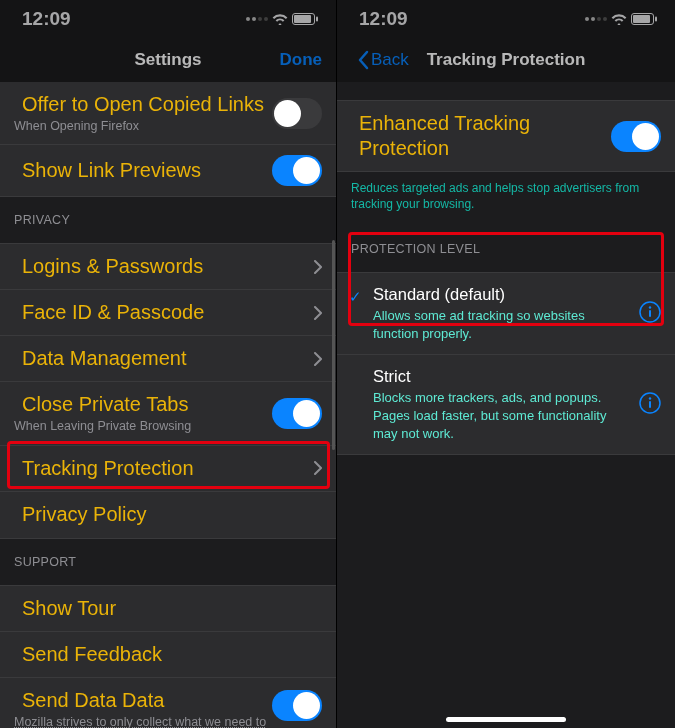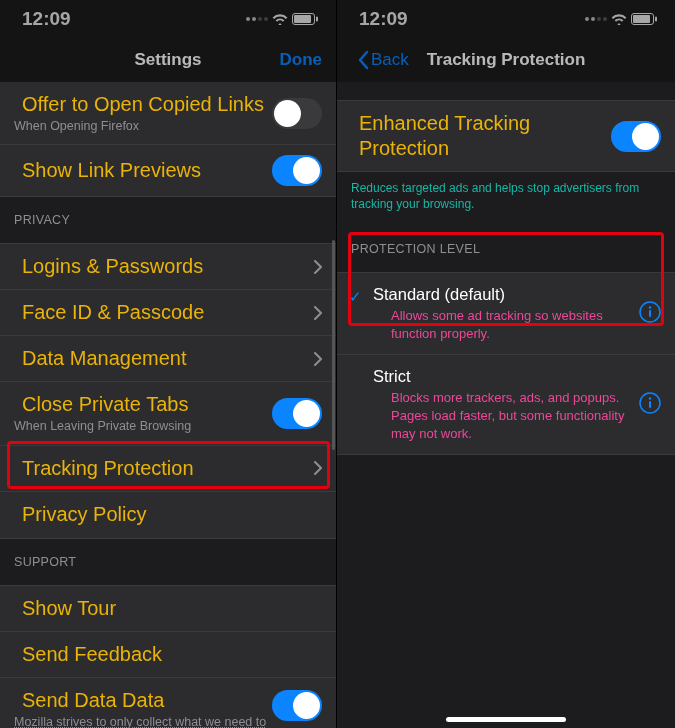--- a/index.html
+++ b/index.html
@@ -132,21 +132,21 @@
   }
 
   .level-cell {
     background: #2c2c2e;
     padding: 12px 14px 12px 36px;
     border-bottom: 1px solid #3a3a3c;
     position: relative;
   }
   .level-cell:last-child { border-bottom: none; }
   .level-title { font-size: 16.5px; color: #fff; }
-  .level-sub { font-size: 13px; color: #ec4899; margin-top: 3px; line-height: 1.35; padding-right: 36px; margin-left: 18px;}
+  .level-sub { font-size: 13px; color: #5eead4; margin-top: 3px; line-height: 1.35; padding-right: 36px;}
   .check {
     position: absolute; left: 12px; top: 15px;
     color: #0a84ff; font-size: 15px;
   }
   .info {
     position: absolute; right: 14px; top: 50%; transform: translateY(-50%);
     color: #0a84ff;
   }
 
   .home-indicator {

